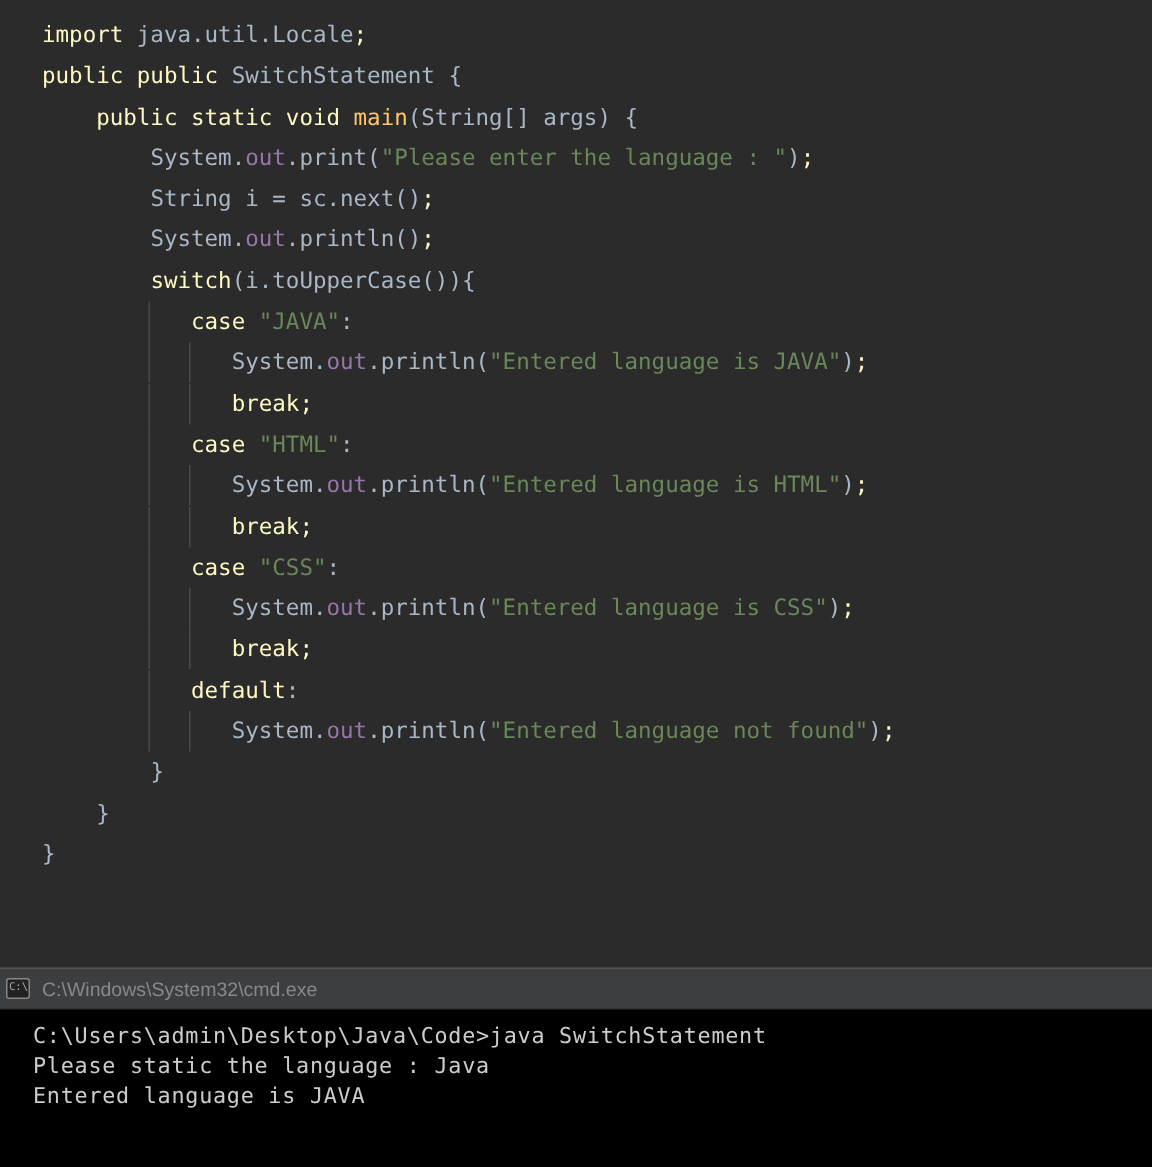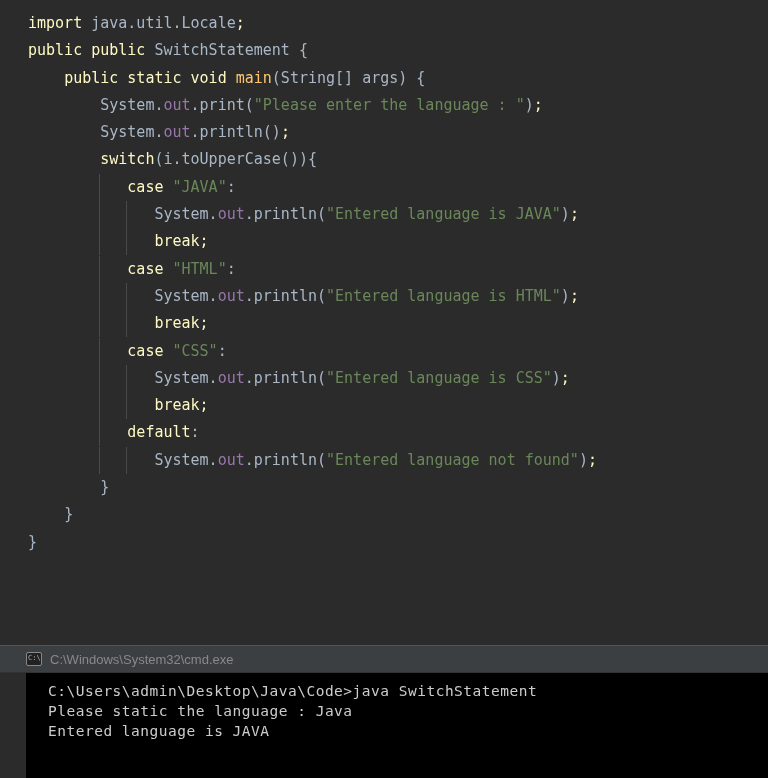--- a/index.html
+++ b/index.html
@@ -31,21 +31,21 @@
   .method { color: #ffc66d; }
   .field { color: #9876aa; }
   
   .terminal-title {
     background: #3c3f41;
     border-top: 1px solid #555;
     border-bottom: 1px solid #323232;
     height: 28px;
     display: flex;
     align-items: center;
-    padding: 0 26px;
+    padding: 0 4px;
     gap: 8px;
   }
   .term-icon {
     width: 16px;
     height: 14px;
     border: 1px solid #888;
     border-radius: 2px;
     position: relative;
     background: #222;
   }
@@ -64,32 +64,32 @@
   }
   .terminal {
     background: #000;
     color: #ccc;
     font-family: 'Consolas', monospace;
     font-size: 14.5px;
     padding: 8px 4px 4px 22px;
     line-height: 20px;
     letter-spacing: 0.5px;
     height: 105px;
-    margin-left: 26px;
   }
   .tline { white-space: pre; }
 </style>
 </head>
 <body>
 
 <div class="editor">
 <div class="line"><span class="kw">import</span><span> java.util.Locale</span><span class="kw">;</span></div>
 <div class="line"><span class="kw">public </span><span class="kw">public </span><span>SwitchStatement </span><span>{</span></div>
 <div class="line">    <span class="kw">public </span><span class="kw">static </span><span class="kw">void </span><span class="method">main</span><span>(String[] args) {</span></div>
 <div class="line">        <span>System.</span><span class="field">out</span><span>.print(</span><span class="str">"Please enter the language : "</span><span>)</span><span class="kw">;</span></div>
+<div class="line">        <span>String i = sc.next()</span><span class="kw">;</span></div>
 <div class="line">        <span>System.</span><span class="field">out</span><span>.println()</span><span class="kw">;</span></div>
 <div class="line">        <span class="kw">switch</span><span>(i.toUpperCase()){</span></div>
 <div class="line">        <span class="guide"></span>   <span class="kw">case </span><span class="str">"JAVA"</span><span>:</span></div>
 <div class="line">        <span class="guide"></span>   <span class="guide"></span>   <span>System.</span><span class="field">out</span><span>.println(</span><span class="str">"Entered language is JAVA"</span><span>)</span><span class="kw">;</span></div>
 <div class="line">        <span class="guide"></span>   <span class="guide"></span>   <span class="kw">break</span><span class="kw">;</span></div>
 <div class="line">        <span class="guide"></span>   <span class="kw">case </span><span class="str">"HTML"</span><span>:</span></div>
 <div class="line">        <span class="guide"></span>   <span class="guide"></span>   <span>System.</span><span class="field">out</span><span>.println(</span><span class="str">"Entered language is HTML"</span><span>)</span><span class="kw">;</span></div>
 <div class="line">        <span class="guide"></span>   <span class="guide"></span>   <span class="kw">break</span><span class="kw">;</span></div>
 <div class="line">        <span class="guide"></span>   <span class="kw">case </span><span class="str">"CSS"</span><span>:</span></div>
 <div class="line">        <span class="guide"></span>   <span class="guide"></span>   <span>System.</span><span class="field">out</span><span>.println(</span><span class="str">"Entered language is CSS"</span><span>)</span><span class="kw">;</span></div>

